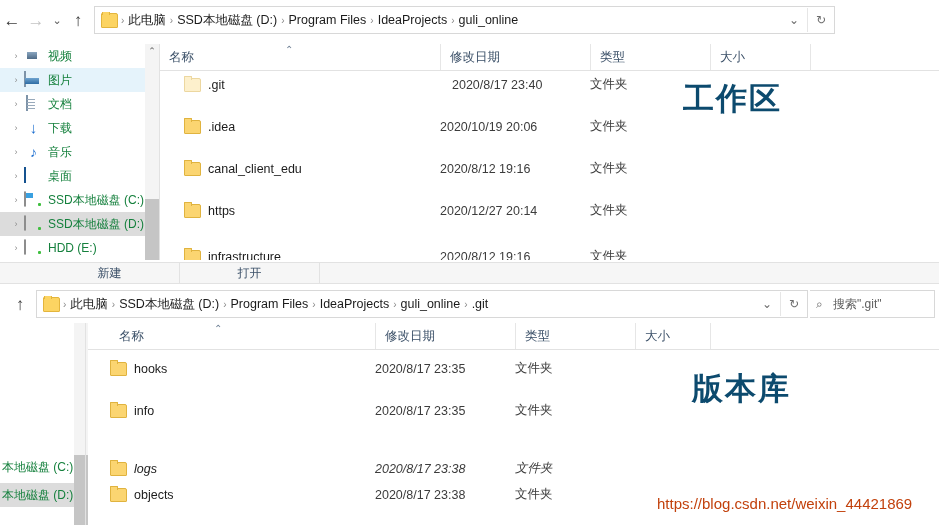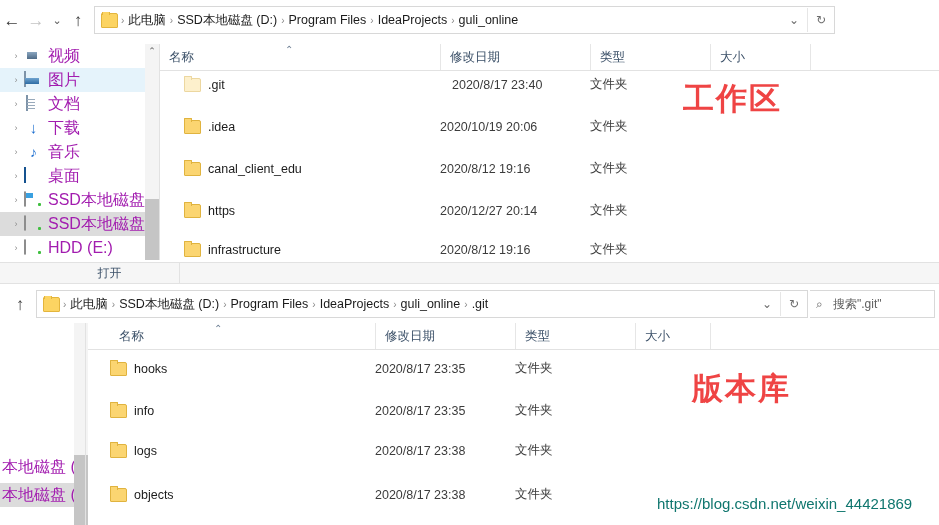--- a/index.html
+++ b/index.html
@@ -129,21 +129,21 @@
   .nav-item.sel-gray  { background: #dcdcdc; }
   .nav-chevron {
     width: 16px; flex: none;
     color: #8c8c8c; font-size: 9px;
     display: flex; align-items: center; justify-content: center;
   }
   .nav-icon {
     width: 19px; height: 16px; flex: none; margin-right: 5px;
     position: relative;
   }
-  .nav-label { font-size: 16px; color: #a21caf; }
+  .nav-label { font-size: 12px; color: #15803d; }
 
   
   .ic-video  { width:16px;height:13px;background:#4a5a6a;border-radius:1px;
                box-shadow: inset 0 0 0 2px #e9eef3; margin-top:2px;}
   .ic-video::after{content:"";position:absolute;left:3px;top:4px;width:10px;height:7px;
                background:linear-gradient(#8aa6c0,#4f6b87);}
   .ic-pic    { width:16px;height:13px;background:#ffffff;border:1px solid #7d93a8;
                margin-top:2px;overflow:hidden;}
   .ic-pic::after{content:"";position:absolute;left:1px;top:6px;width:14px;height:6px;
                background:linear-gradient(#6fa3cf,#2e6ca3);}
@@ -214,29 +214,29 @@
     color: #5a5a5a; font-size: 9px;
   }
   .vscroll .arrow.up { top: 0; }
   .vscroll .thumb {
     position: absolute; left: 0; width: 14px; background: #c5c5c5;
   }
 
   
   .annot {
     position: absolute;
-    color: #ef4444;
+    color: #0c4a6e;
     font-family: "DejaVu Serif", "Liberation Serif", serif;
     font-weight: bold;
     white-space: nowrap;
     user-select: none;
   }
   .watermark {
     position: absolute;
-    color: #0f766e; font-size: 15px;
+    color: #c2410c; font-size: 15px;
     white-space: nowrap; user-select: none;
     font-family: "Liberation Sans", sans-serif;
   }
   .divider-v { position: absolute; background: #e2e2e2; width: 1px; }
 </style>
 </head>
 <body>
 
 <div class="window" id="window-top">
 
@@ -374,36 +374,37 @@
     <div class="file-row" style="top:63px;">
       <span class="fr-name" style="left:24px;">
         <span class="folder-icon"></span>
         <span class="fr-label">https</span>
       </span>
       <span class="fr-date" style="left:280px;">2020/12/27 20:14</span>
       <span class="fr-type" style="left:430px;">文件夹</span>
       <span class="fr-size" style="left:550px;width:80px;"></span>
     </div>
 
-    <div class="file-row" style="top:81px;">
+    <div class="file-row" style="top:88px;">
       <span class="fr-name" style="left:24px;">
         <span class="folder-icon"></span>
         <span class="fr-label">infrastructure</span>
       </span>
       <span class="fr-date" style="left:280px;">2020/8/12 19:16</span>
       <span class="fr-type" style="left:430px;">文件夹</span>
       <span class="fr-size" style="left:550px;width:80px;"></span>
     </div>
 
   </div>
 
   <div class="annot" style="left:683px; top:78px; font-size:31px; letter-spacing:2px;">工作区</div>
 
   <div class="ribbon" style="top:262px;">
     <div class="ribbon-group" style="width:40px;border-right:none;"></div>
+    <div class="ribbon-group" style="width:140px;">新建</div>
     <div class="ribbon-group" style="width:140px;">打开</div>
   </div>
 </div>
 
 <div class="window" id="window-bottom">
 
   <div class="addressbar-row" style="height:38px;">
     <div style="width:8px;flex:none;"></div>
     <div class="nav-btn">↑</div>
 
@@ -473,21 +474,21 @@
     <div class="file-row" style="top:21px;">
       <span class="fr-name" style="left:24px;">
         <span class="folder-icon"></span>
         <span class="fr-label">info</span>
       </span>
       <span class="fr-date" style="left:289px;">2020/8/17 23:35</span>
       <span class="fr-type" style="left:429px;">文件夹</span>
       <span class="fr-size" style="left:524px;width:100px;"></span>
     </div>
 
-    <div class="file-row" style="top:40px;">
+    <div class="file-row" style="top:58px;font-style:italic;">
       <span class="fr-name" style="left:24px;">
         <span class="folder-icon"></span>
         <span class="fr-label">logs</span>
       </span>
       <span class="fr-date" style="left:289px;">2020/8/17 23:38</span>
       <span class="fr-type" style="left:429px;">文件夹</span>
       <span class="fr-size" style="left:524px;width:100px;"></span>
     </div>
 
     <div class="file-row" style="top:63px;">

